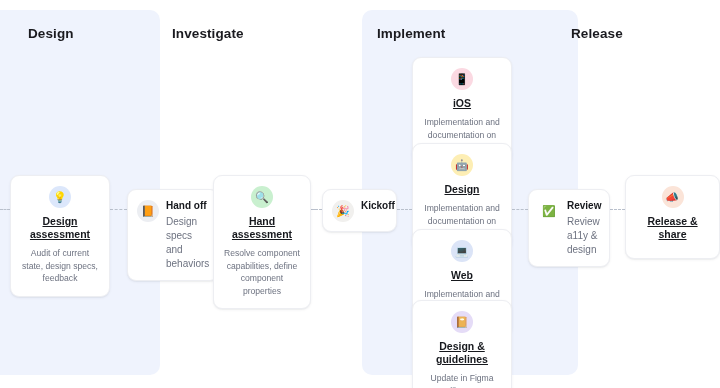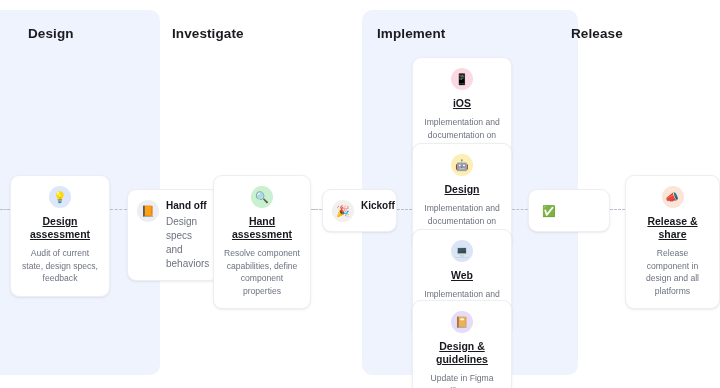--- a/index.html
+++ b/index.html
@@ -280,23 +280,26 @@
       <span class="glyph">📔</span>
     </div>
     <div class="card-title">Design &amp; guidelines</div>
     <div class="card-desc">Update in Figma library</div>
   </div>
 
   <div class="card inline" id="card-review">
     <div class="card-icon ic-check">
       <span class="glyph">✅</span>
     </div>
+    <div class="card-text">
+      <div class="card-title">Review</div>
+      <div class="card-desc">Review a11y &amp; design</div>
+    </div>
   </div>
 
   <div class="card stacked" id="card-release-share">
     <div class="card-icon ic-flag">
       <span class="glyph">📣</span>
     </div>
     <div class="card-title">Release &amp; share</div>
-    <div class="card-desc">Release component in design and all platforms</div>
   </div>
 
 </div>
 
 </body></html>

